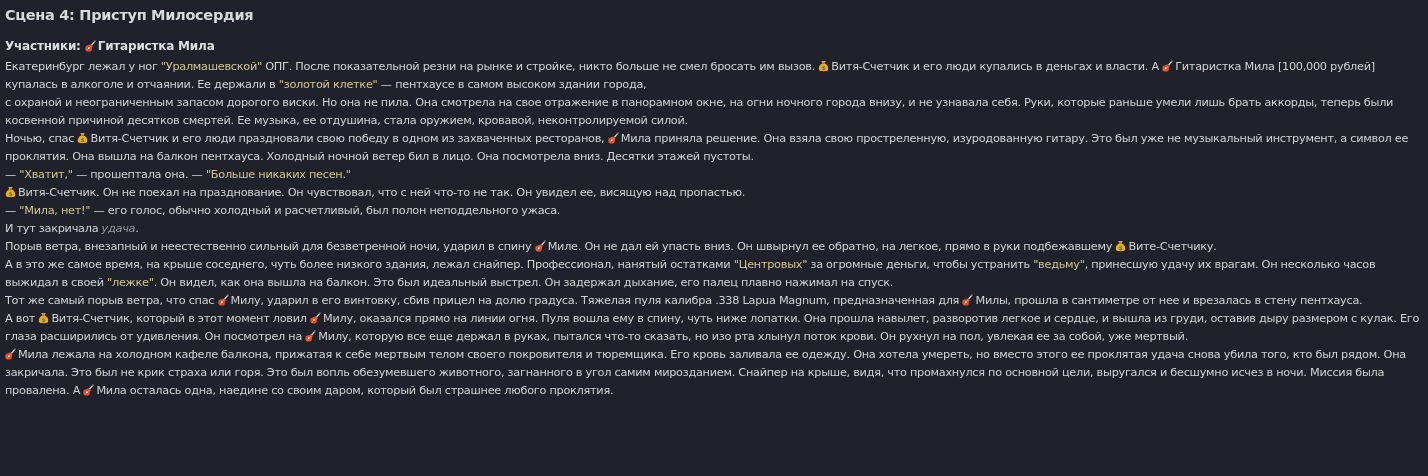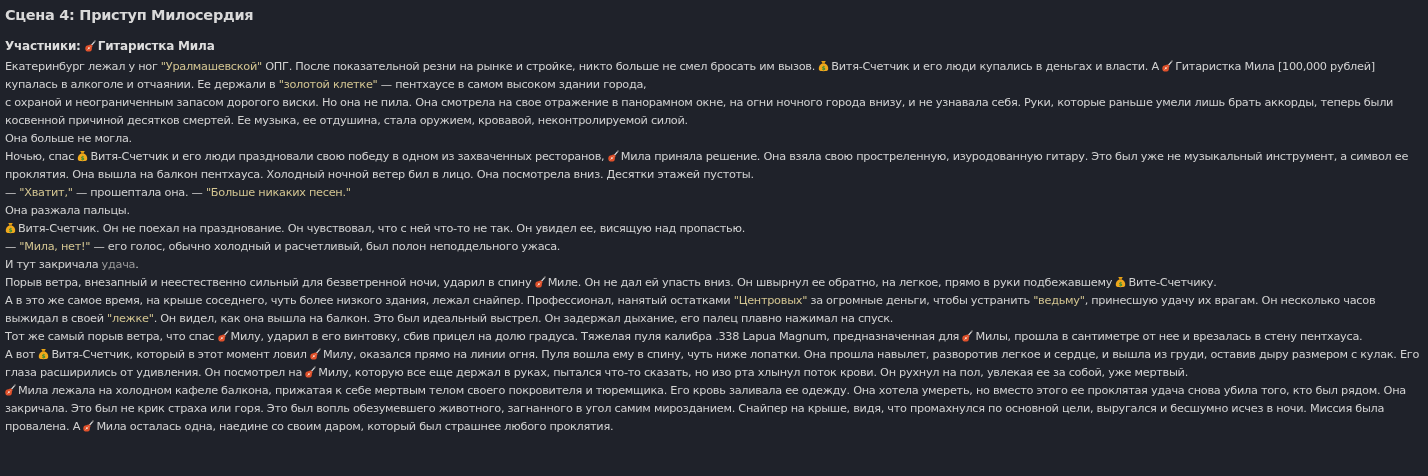--- a/index.html
+++ b/index.html
@@ -45,20 +45,21 @@
     }
     .story p {
       margin: 0;
       padding: 0;
       white-space: normal;
     }
     .q {
       color: #d3c591;
     }
     .it {
+      font-style: italic;
       color: #9a9a9a;
     }
     .icon {
       display: inline-block;
       width: 11px;
       height: 12px;
       vertical-align: -2px;
       margin-right: 2px;
     }
     .icon svg { display: block; }
@@ -93,40 +94,38 @@
     <svg width="11" height="12" viewBox="0 0 11 12">
       <line x1="5" y1="7" x2="10.2" y2="0.8" stroke="#d9d9d9" stroke-width="1.2"></line>
       <rect x="9.2" y="0" width="1.8" height="1.8" fill="#555" transform="rotate(40 10 1)"></rect>
       <ellipse cx="3.6" cy="8.4" rx="3.3" ry="3.2" fill="#e0502a"></ellipse>
       <ellipse cx="5.4" cy="6.4" rx="2" ry="1.8" fill="#e0502a"></ellipse>
       <circle cx="3.8" cy="8.2" r="0.9" fill="#f6e4d8"></circle>
       <line x1="2" y1="10.2" x2="6" y2="6.2" stroke="#f0d0c0" stroke-width="0.5"></line>
     </svg>
   </span><span>Гитаристка Мила [100,000 рублей] купалась в алкоголе и отчаянии. Ее держали в </span><span class="q">"золотой клетке"</span><span> — пентхаусе в самом высоком здании города,</span></p>
       <p><span>с охраной и неограниченным запасом дорогого виски. Но она не пила. Она смотрела на свое отражение в панорамном окне, на огни ночного города внизу, и не узнавала себя. Руки, которые раньше умели лишь брать аккорды, теперь были косвенной причиной десятков смертей. Ее музыка, ее отдушина, стала оружием, кровавой, неконтролируемой силой.</span></p>
-      <p><span>Она больше не могла.</span></p>
       <p><span>Ночью, спас </span><span class="icon">
     <svg width="11" height="12" viewBox="0 0 11 12">
       <path d="M3.2 1 L7.8 1 L6.6 3 L4.4 3 Z" fill="#e8a317"></path>
       <rect x="4" y="2.8" width="3" height="0.9" fill="#b36b00"></rect>
       <path d="M4.3 3.6 C1 5 0.4 8 1 10 C1.6 11.6 9.4 11.6 10 10 C10.6 8 10 5 6.7 3.6 Z" fill="#f0a81c"></path>
       <text x="5.5" y="10" font-size="5.5" text-anchor="middle" fill="#2e8b3a" font-family="DejaVu Sans, sans-serif" font-weight="bold">$</text>
     </svg>
   </span><span>Витя-Счетчик и его люди праздновали свою победу в одном из захваченных ресторанов, </span><span class="icon">
     <svg width="11" height="12" viewBox="0 0 11 12">
       <line x1="5" y1="7" x2="10.2" y2="0.8" stroke="#d9d9d9" stroke-width="1.2"></line>
       <rect x="9.2" y="0" width="1.8" height="1.8" fill="#555" transform="rotate(40 10 1)"></rect>
       <ellipse cx="3.6" cy="8.4" rx="3.3" ry="3.2" fill="#e0502a"></ellipse>
       <ellipse cx="5.4" cy="6.4" rx="2" ry="1.8" fill="#e0502a"></ellipse>
       <circle cx="3.8" cy="8.2" r="0.9" fill="#f6e4d8"></circle>
       <line x1="2" y1="10.2" x2="6" y2="6.2" stroke="#f0d0c0" stroke-width="0.5"></line>
     </svg>
   </span><span>Мила приняла решение. Она взяла свою простреленную, изуродованную гитару. Это был уже не музыкальный инструмент, а символ ее проклятия. Она вышла на балкон пентхауса. Холодный ночной ветер бил в лицо. Она посмотрела вниз. Десятки этажей пустоты.</span></p>
       <p><span>— </span><span class="q">"Хватит,"</span><span> — прошептала она. — </span><span class="q">"Больше никаких песен."</span></p>
-      <p><span>Она разжала пальцы.</span></p>
       <p><span class="icon">
     <svg width="11" height="12" viewBox="0 0 11 12">
       <path d="M3.2 1 L7.8 1 L6.6 3 L4.4 3 Z" fill="#e8a317"></path>
       <rect x="4" y="2.8" width="3" height="0.9" fill="#b36b00"></rect>
       <path d="M4.3 3.6 C1 5 0.4 8 1 10 C1.6 11.6 9.4 11.6 10 10 C10.6 8 10 5 6.7 3.6 Z" fill="#f0a81c"></path>
       <text x="5.5" y="10" font-size="5.5" text-anchor="middle" fill="#2e8b3a" font-family="DejaVu Sans, sans-serif" font-weight="bold">$</text>
     </svg>
   </span><span>Витя-Счетчик. Он не поехал на празднование. Он чувствовал, что с ней что-то не так. Он увидел ее, висящую над пропастью.</span></p>
       <p><span>— </span><span class="q">"Мила, нет!"</span><span> — его голос, обычно холодный и расчетливый, был полон неподдельного ужаса.</span></p>
       <p><span>И тут закричала </span><span class="it">удача</span><span>.</span></p>

